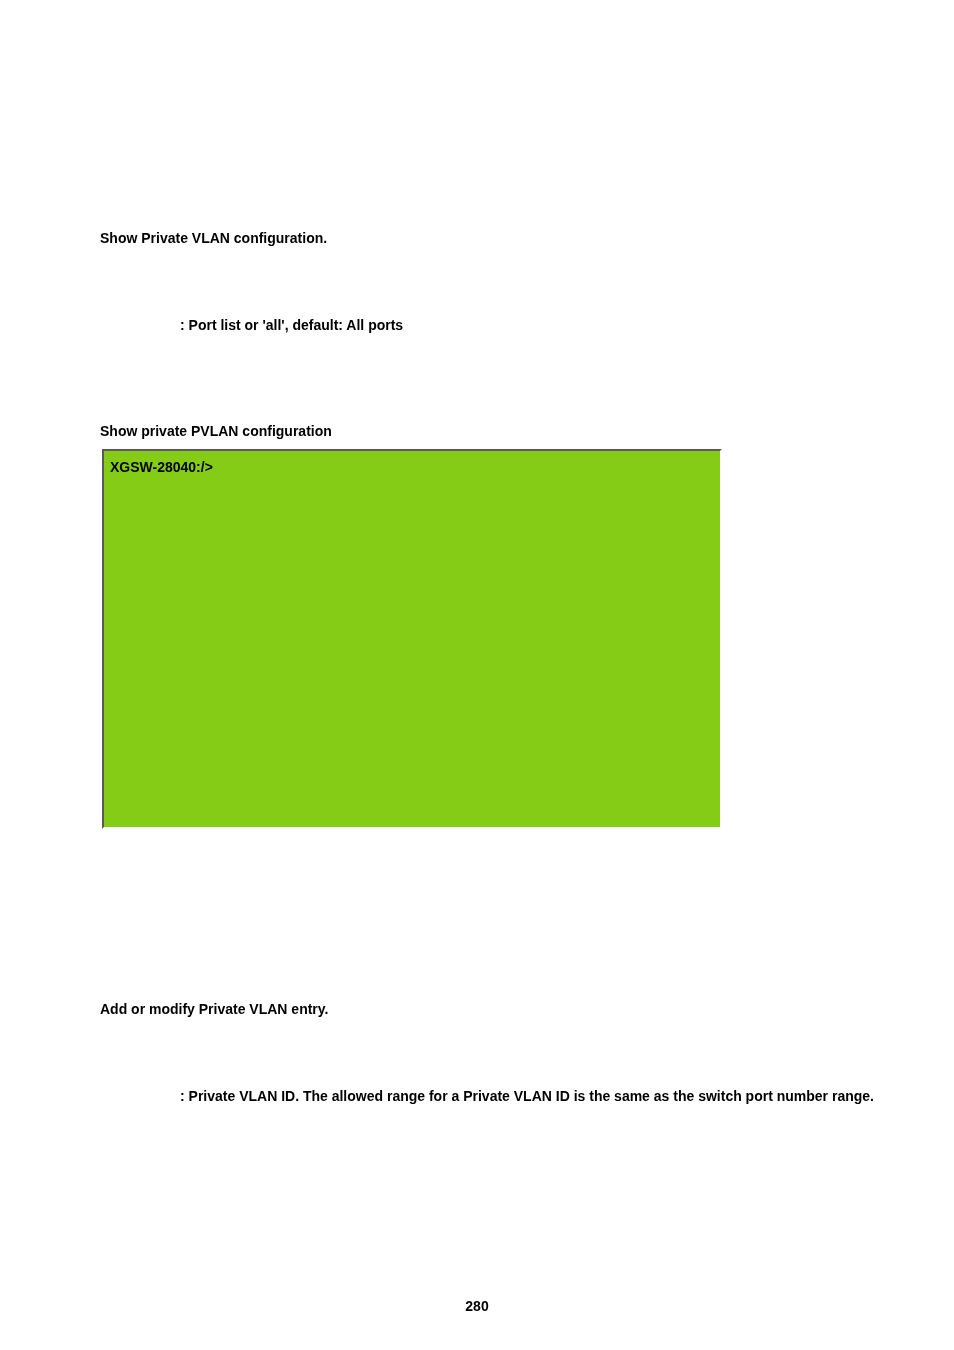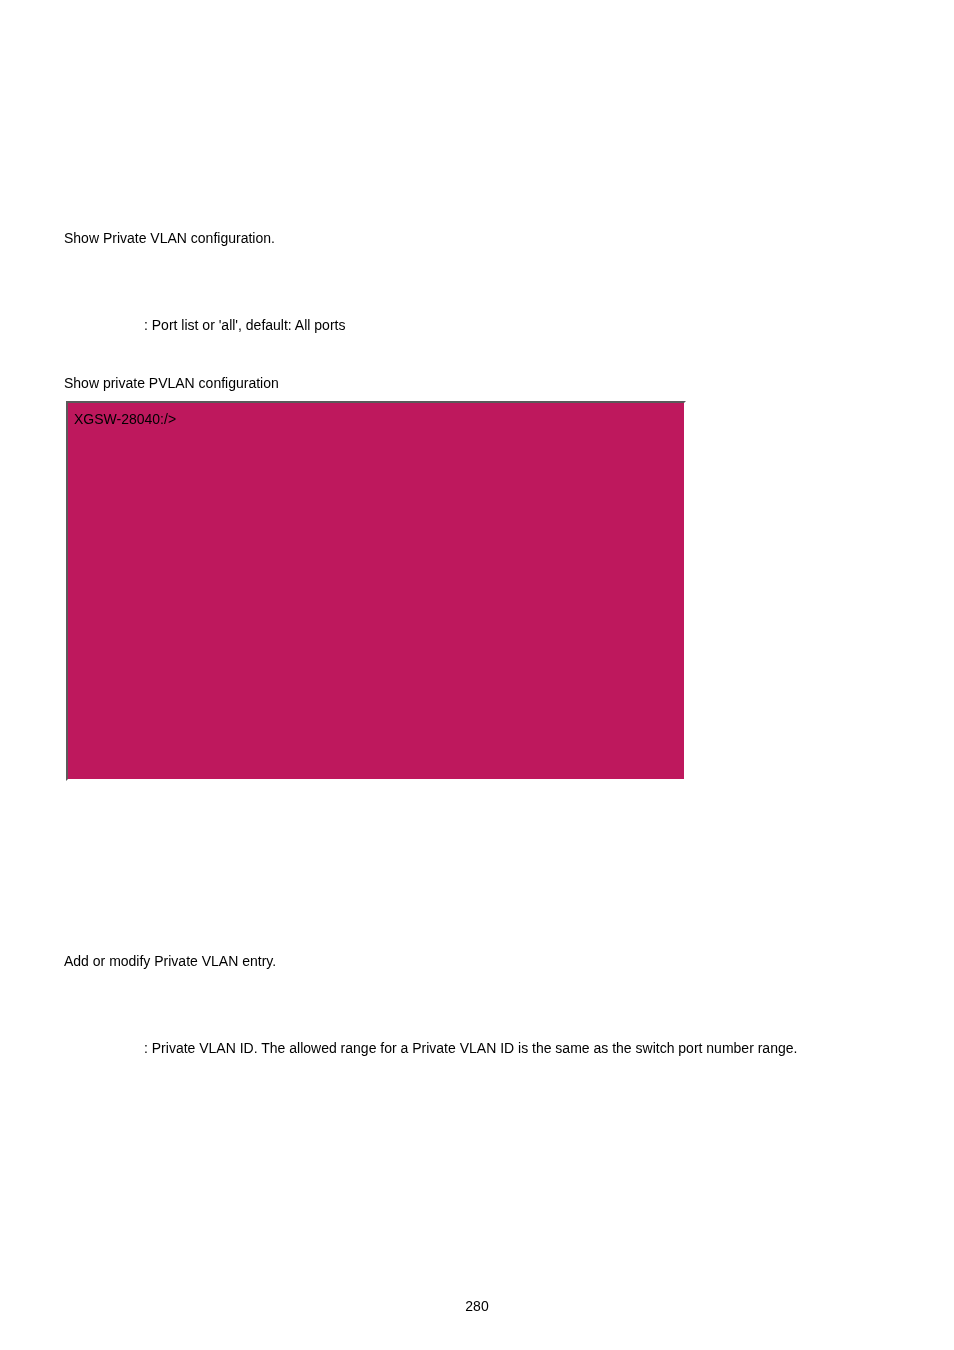--- a/index.html
+++ b/index.html
@@ -7,46 +7,47 @@
     padding: 0;
     width: 954px;
     background: #ffffff;
     font-family: Arial, Helvetica, sans-serif;
     color: #000;
   }
   .page {
     box-sizing: border-box;
     width: 954px;
     min-height: 1350px;
-    padding-left: 64px;
+    padding-left: 100px;
     padding-right: 32px;
     padding-top: 230px;
     position: relative;
+    font-weight: bold;
   }
   .line {
     font-size: 14px;
     line-height: 1.2;
     margin-bottom: 70px;
   }
   .line.param {
     padding-left: 80px;
-    margin-bottom: 41px;
+    margin-bottom: 89px;
   }
   .line.small-gap {
     margin-bottom: 10px;
   }
   .line.no-bottom {
     margin-bottom: 0;
     margin-top: 24px;
   }
   .codebox {
     box-sizing: border-box;
     width: 620px;
     height: 380px;
-    background: #be185d;
+    background: #84cc16;
     border-top: 2px solid #5a5a5a;
     border-left: 2px solid #5a5a5a;
     border-right: 2px solid #ffffff;
     border-bottom: 2px solid #ffffff;
     margin-left: 2px;
     padding: 8px 6px;
     font-size: 14px;
     color: #000;
   }
   .after-box-gap {

